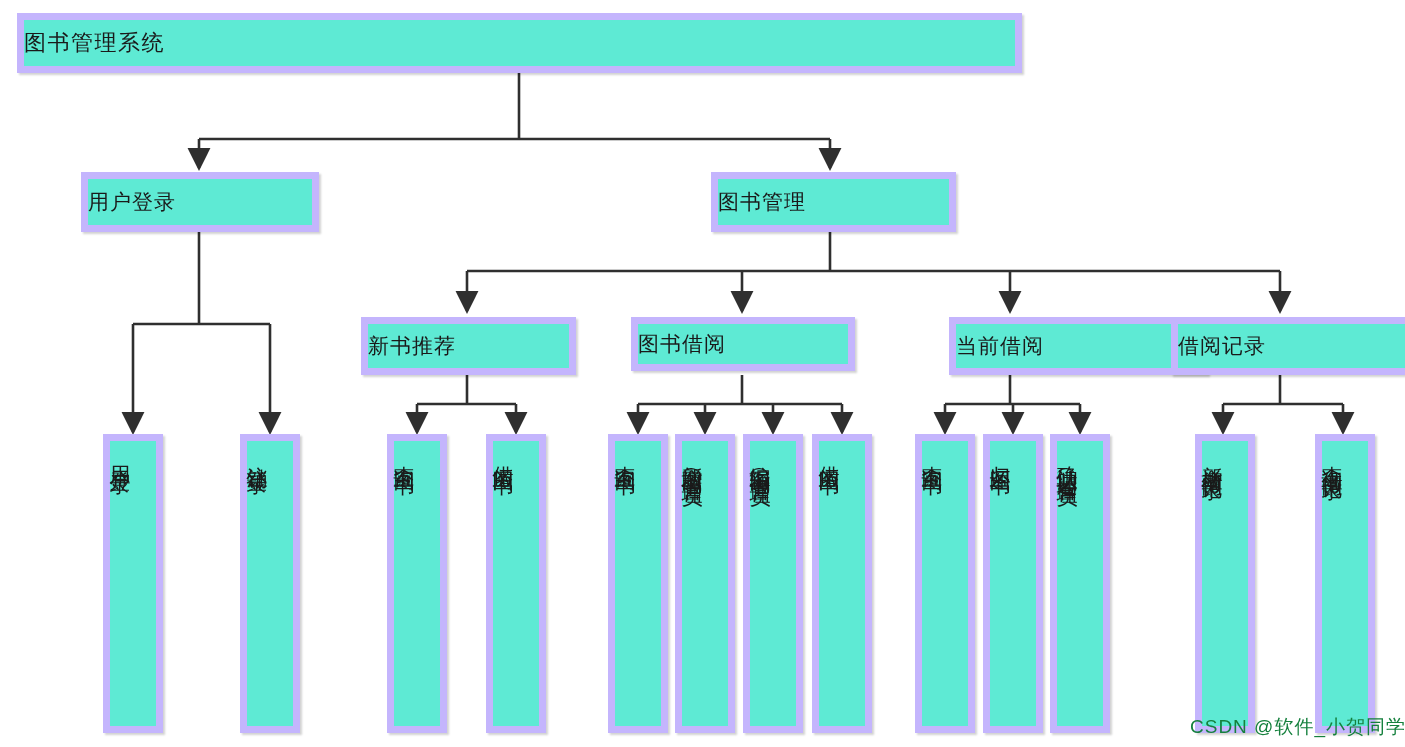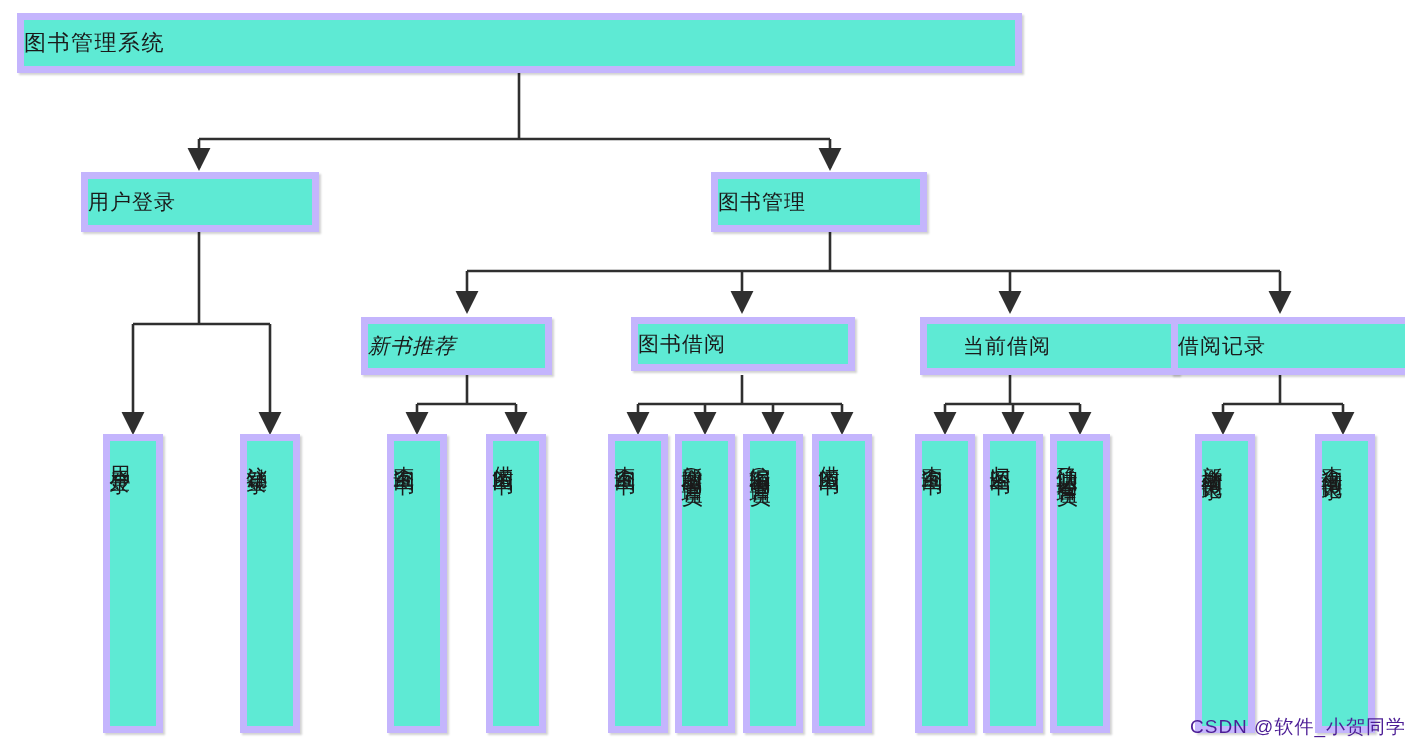--- a/index.html
+++ b/index.html
@@ -61,21 +61,21 @@
     writing-mode: vertical-rl;
     text-orientation: upright;
     font-size: 21px;
     letter-spacing: 3px;
     line-height: 1;
     white-space: nowrap;
   }
   .watermark {
     position: absolute;
     font-size: 19px;
-    color: #4c1d95;
+    color: #15803d;
     letter-spacing: 1px;
     white-space: nowrap;
     user-select: none;
   }
 </style>
 </head>
 <body>
 
 <div id="diagram-root">
 
@@ -129,31 +129,31 @@
     </g>
   </svg>
 
   <div class="node root horiz" style="left:17px; top:13px; width:1005px; height:60px;">
     <span class="node-label">图书管理系统</span>
   </div>
 
   <div class="node horiz" style="left:81px; top:172px; width:238px; height:60px;">
     <span class="node-label">用户登录</span>
   </div>
-  <div class="node horiz" style="left:711px; top:172px; width:216px; height:60px;">
+  <div class="node horiz" style="left:711px; top:172px; width:245px; height:60px;">
     <span class="node-label">图书管理</span>
   </div>
 
-  <div class="node horiz" style="left:361px; top:317px; width:191px; height:58px;font-style:italic;">
+  <div class="node horiz" style="left:361px; top:317px; width:215px; height:58px;">
     <span class="node-label">新书推荐</span>
   </div>
   <div class="node horiz" style="left:631px; top:317px; width:224px; height:54px;">
     <span class="node-label">图书借阅</span>
   </div>
-  <div class="node horiz" style="left:920px; top:317px; width:259px; height:58px;padding-left:36px;">
+  <div class="node horiz" style="left:949px; top:317px; width:259px; height:58px;">
     <span class="node-label">当前借阅</span>
   </div>
   <div class="node horiz" style="left:1171px; top:317px; width:258px; height:58px;">
     <span class="node-label">借阅记录</span>
   </div>
 
   <div class="node vert" style="left:103px; top:434px; width:60px; height:299px;">
     <span class="node-label">用户登录</span>
   </div>
   <div class="node vert" style="left:240px; top:434px; width:60px; height:299px;">

